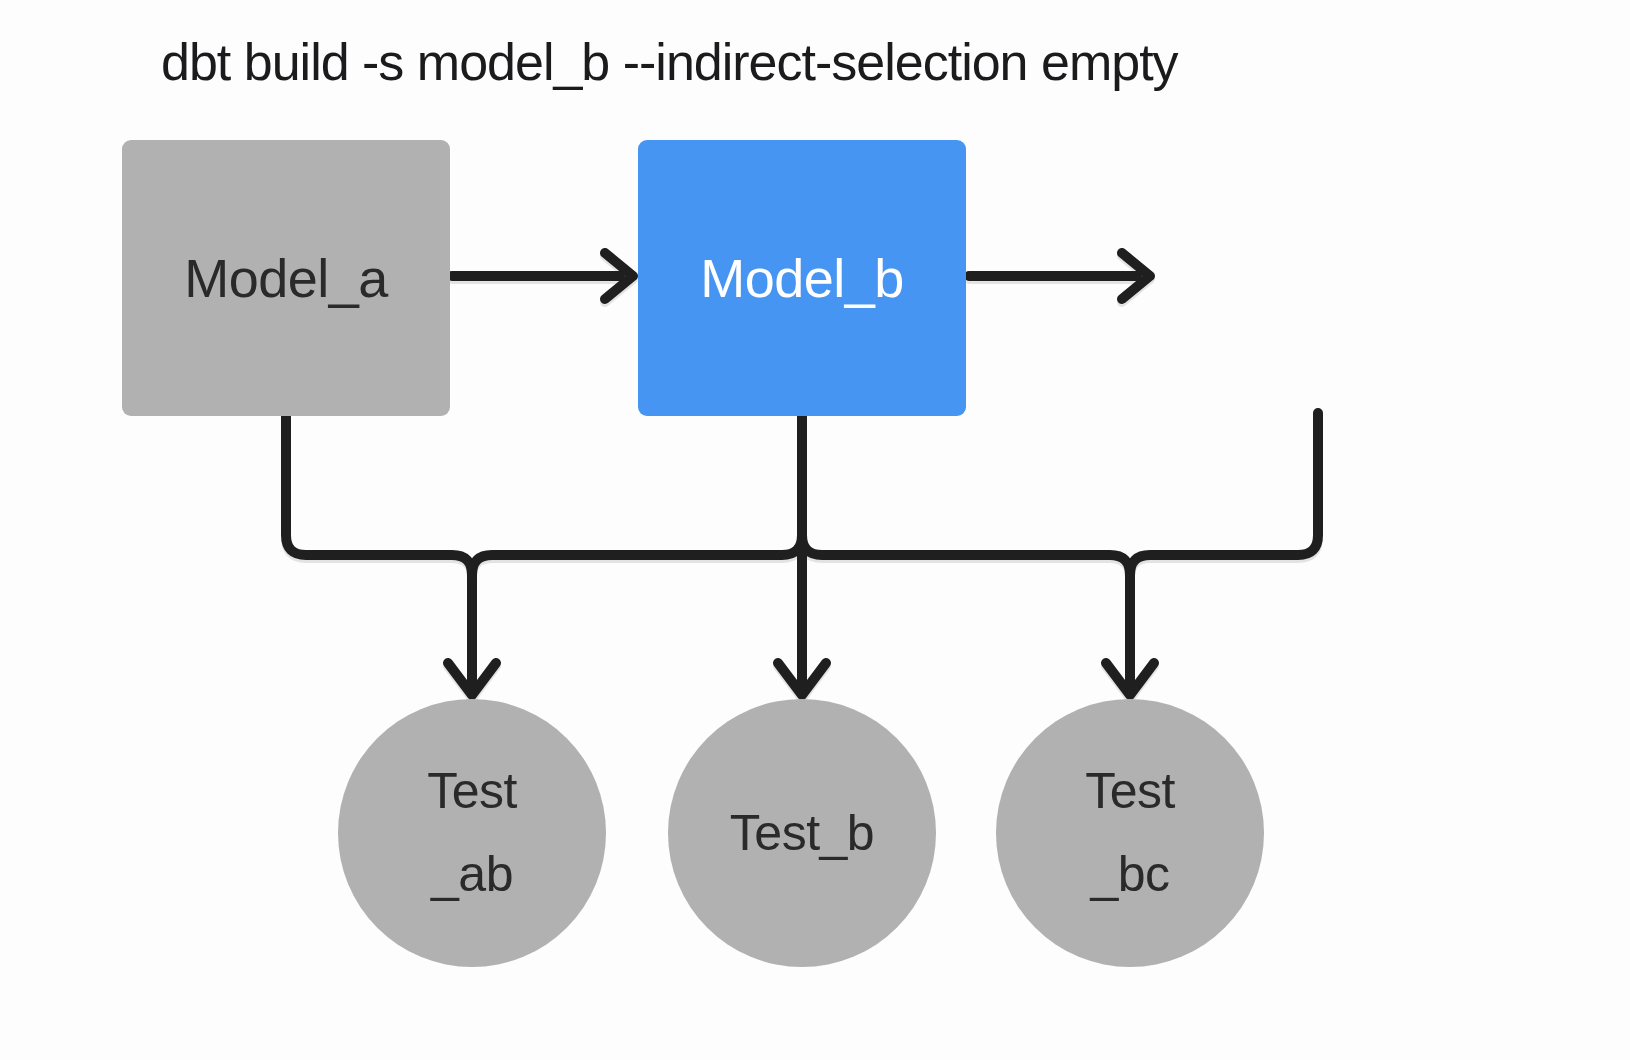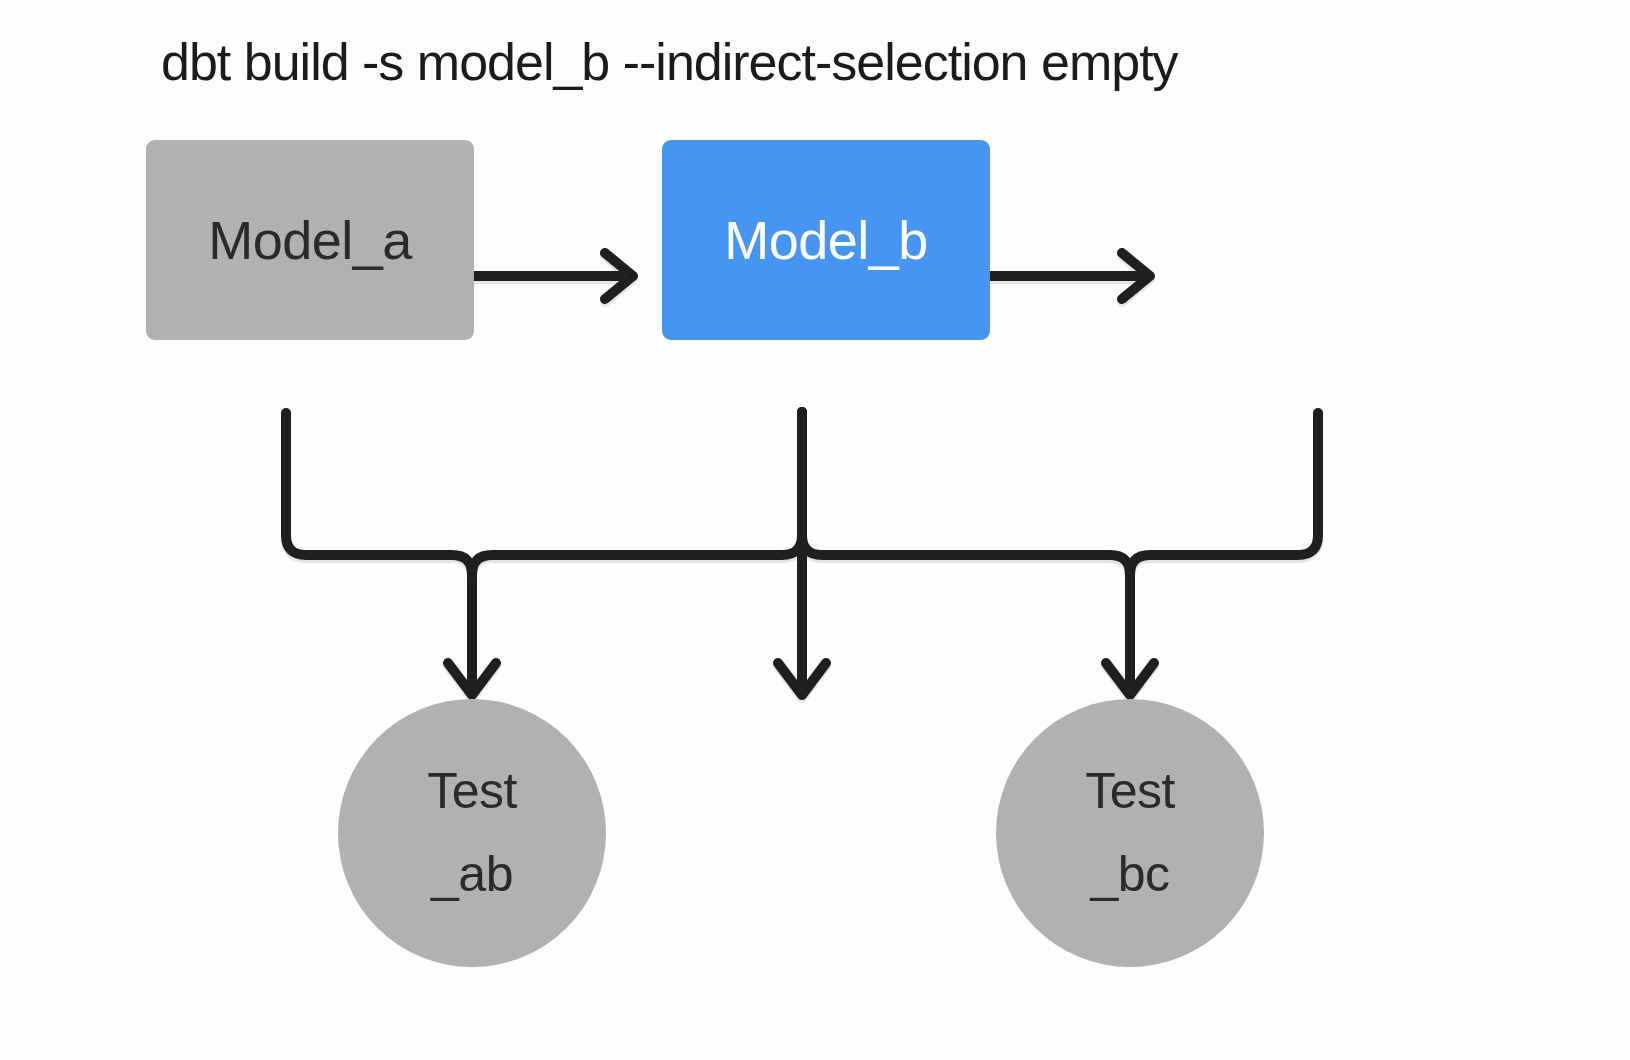--- a/index.html
+++ b/index.html
@@ -15,25 +15,25 @@
     color:var(--title-color,#1b1b1d);
     letter-spacing:-1px;
     white-space:nowrap;
   }
   .node {
     position:absolute; display:flex;
     align-items:center; justify-content:center;
     box-sizing:border-box;
   }
   .box {
-    width:328px; height:200px; top:140px;
+    width:328px; height:276px; top:140px;
     border-radius:9px;
     background:var(--node-gray,#b1b1b1);
     color:var(--text-dark,#2a2a2a);
-    font-size:54px; font-weight:500; letter-spacing:-0.5px;margin-left:24px;
+    font-size:54px; font-weight:500; letter-spacing:-0.5px;
   }
   .box.selected {
     background:var(--selected-blue,#4695f2);
     color:var(--text-light,#ffffff);
   }
   .circle {
     width:268px; height:268px; top:699px;
     border-radius:50%;
     background:var(--node-gray,#b1b1b1);
     color:var(--text-dark,#2a2a2a);
@@ -93,18 +93,22 @@
     <span>Model_a</span>
   </div>
   <div id="model-b" class="node box selected">
     <span>Model_b</span>
   </div>
 
   <div id="test-ab" class="node circle">
     <span class="l1">Test</span>
     <span class="l2">_ab</span>
   </div>
+  <div id="test-b" class="node circle">
+    <span class="l1">Test_b</span>
+
+  </div>
   <div id="test-bc" class="node circle">
     <span class="l1">Test</span>
     <span class="l2">_bc</span>
   </div>
 
 </div>
 
 </body></html>

